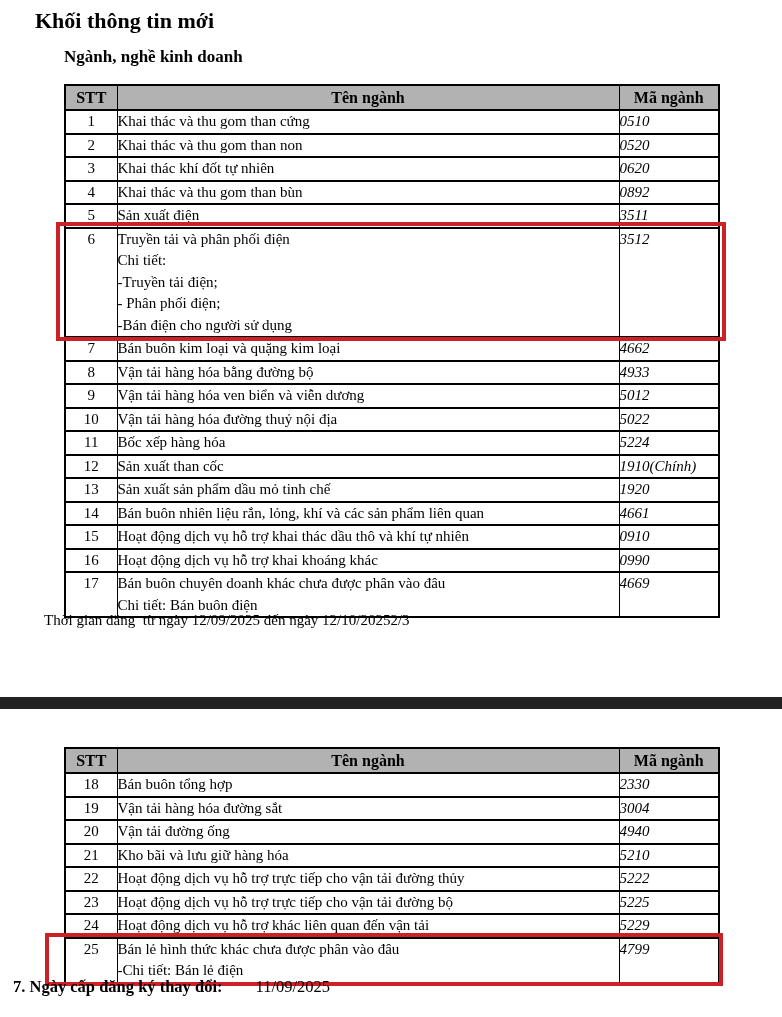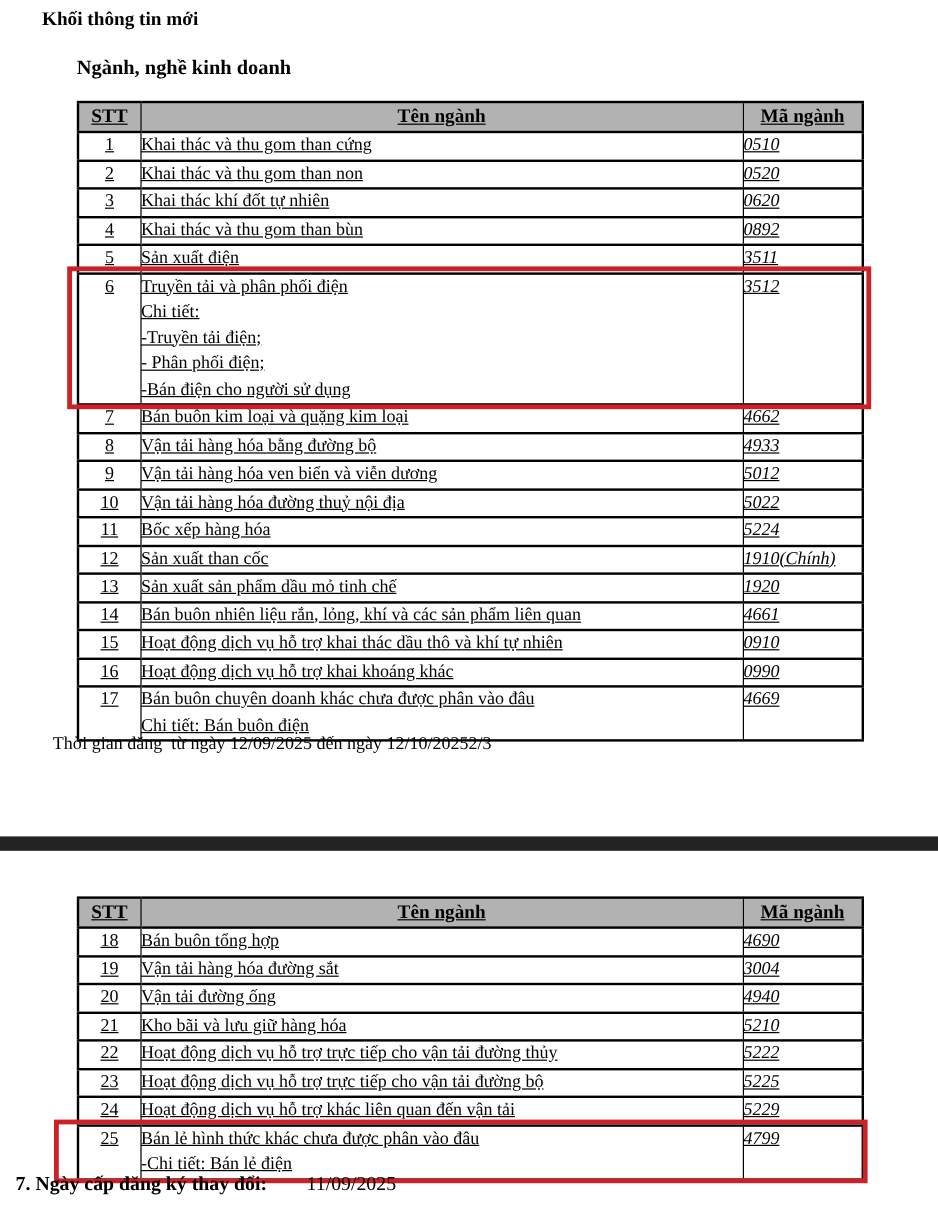--- a/index.html
+++ b/index.html
@@ -9,29 +9,29 @@
     height: 1017px;
     background: #ffffff;
     font-family: "Liberation Serif", serif;
     color: #000000;
     overflow: hidden;
   }
 
   .title1 {
     position: absolute;
     left: 35px; top: 8px;
-    font-size: 16px; font-weight: bold;
+    font-size: 22px; font-weight: bold;
   }
   .title2 {
     position: absolute;
     left: 64px; top: 47px;
     font-size: 17px; font-weight: bold;
   }
 
-  .table-wrap { position: absolute; width: 622px; text-decoration: underline; }
+  .table-wrap { position: absolute; width: 622px; }
   #table1-wrap { left: 64px; top: 84px; }
   #table2-wrap { left: 64px; top: 747px; }
 
   table.doc-table {
     border-collapse: collapse;
     width: 654px;
     table-layout: fixed;
     border: 2px solid #000;
   }
   table.doc-table col.c-stt  { width: 52px; }
@@ -270,21 +270,21 @@
           <th>Tên ngành</th>
           <th>Mã ngành</th>
         </tr>
       </thead>
       <tbody id="tbody2">
           <tr>
             <td class="stt">18</td>
             <td class="name">
               <div>Bán buôn tổng hợp</div>
             </td>
-            <td class="code">4690</td>
+            <td class="code">2330</td>
           </tr>
           <tr>
             <td class="stt">19</td>
             <td class="name">
               <div>Vận tải hàng hóa đường sắt</div>
             </td>
             <td class="code">3004</td>
           </tr>
           <tr>
             <td class="stt">20</td>

